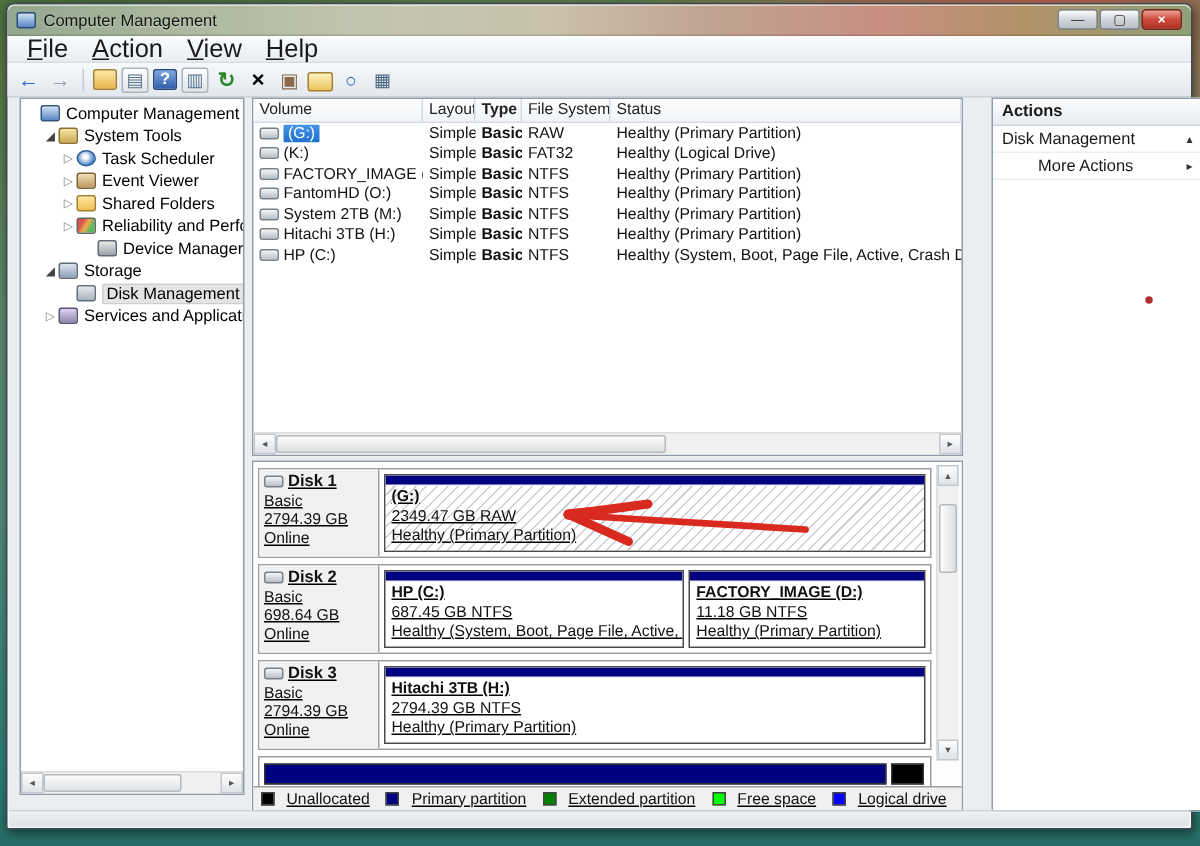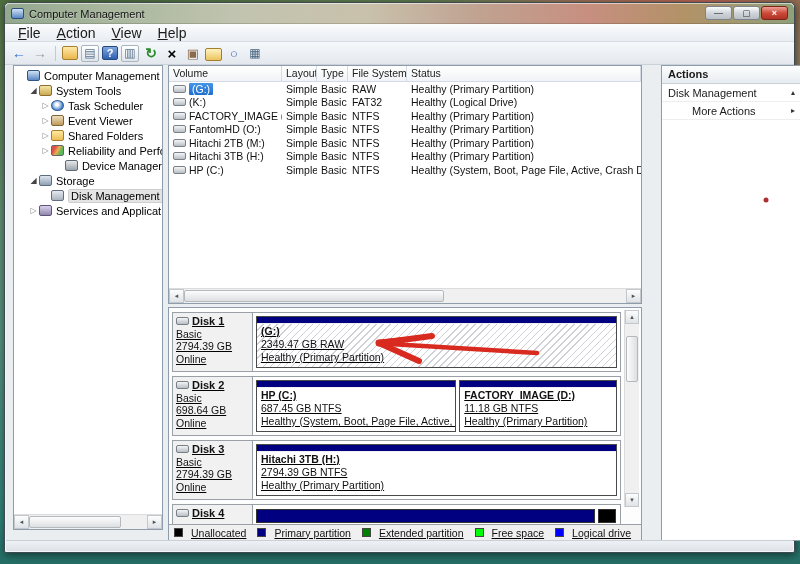--- a/index.html
+++ b/index.html
@@ -21,21 +21,21 @@
   .app-icon { width:13px; height:11px; margin-right:5px; border:1px solid #2c4f79; border-radius:2px;
     background:linear-gradient(#cfe2f3,#5b87c5); }
   .title-text { font-size:11px; color:#111; text-shadow:0 1px 1px rgba(255,255,255,.5); }
   .win-btns { position:absolute; right:6px; top:3px; display:flex; gap:1px; }
   .wbtn { width:27px; height:14px; font-size:9px; line-height:12px; text-align:center; color:#333;
     border:1px solid #7d838a; border-radius:3px; background:linear-gradient(#fcfdfd,#cfd5da 50%,#b9c0c6); }
   .wbtn.close { background:linear-gradient(#eda196,#cc4a3a 50%,#b03225); border-color:#7c241a; color:#fff; font-weight:bold; }
   
   .menubar { height:18px; display:flex; align-items:center; padding-left:6px; gap:2px;
     background:linear-gradient(#fafcfd,#e9edf2); border-bottom:1px solid #d7dde3; }
-  .menu-item { font-size:14px; color:#1a1a1a; padding:1px 7px; }
+  .menu-item { font-size:17px; color:#1a1a1a; padding:1px 7px; }
   .menu-item .u { text-decoration:underline; }
   .toolbar { height:23px; display:flex; align-items:center; padding-left:5px; gap:3px;
     background:linear-gradient(#f6f9fb,#e3e8ee); border-bottom:1px solid #c9d1d9; }
   .tool { width:18px; height:17px; display:flex; align-items:center; justify-content:center;
     font-size:11px; border-radius:2px; }
   .tool.boxed { border:1px solid #aab4be; background:linear-gradient(#ffffff,#dfe5ea); }
   .tsep { width:1px; height:15px; background:#c2cad2; margin:0 3px; }
   .g { pointer-events:none; }
   .tool[data-icon-name="back-icon"] .g { color:#2f6bd0; font-size:14px; font-weight:bold; }
   .tool[data-icon-name="forward-icon"] .g { color:#9aa2aa; font-size:14px; font-weight:bold; }
@@ -68,21 +68,21 @@
   [data-ticon="event-viewer-icon"]   { background:linear-gradient(#f0ddbb,#bf9a5a); border-color:#7d6436; }
   [data-ticon="shared-folders-icon"] { background:linear-gradient(#ffe9a0,#edbe55); border-color:#a67f2c; }
   [data-ticon="reliability-icon"]    { background:linear-gradient(120deg,#d9534f 25%,#f0ad4e 50%,#5cb85c 75%); border-color:#666; }
   [data-ticon="device-manager-icon"] { background:linear-gradient(#e8e8e8,#9aa4ae); border-color:#5f6a74; }
   [data-ticon="storage-icon"]        { background:linear-gradient(#dfe6ee,#8fa0b5); border-color:#5c6b7d; }
   [data-ticon="disk-management-icon"]{ background:linear-gradient(#e6e9ee,#a9b3c0); border-color:#646f7d; }
   [data-ticon="services-icon"]       { background:linear-gradient(#dcd2ee,#8f86ad); border-color:#5a5478; }
   
   .vol-header { display:flex; height:16px; background:linear-gradient(#ffffff,#f0f3f7); border-bottom:1px solid #d5dbe2; font-size:10.5px; color:#222; }
   .vh-cell { padding:1px 4px; border-right:1px solid #d5dbe2; white-space:nowrap; overflow:hidden; }
-  .c0{width:113px;flex:0 0 113px;} .c1{width:35px;flex:0 0 35px;} .c2{width:31px;flex:0 0 31px;} .c3{width:59px;flex:0 0 59px;} .c4{flex:1;}
+  .c0{width:113px;flex:0 0 113px;} .c1{width:35px;flex:0 0 35px;} .c2{width:31px;flex:0 0 31px;font-weight:bold;} .c3{width:59px;flex:0 0 59px;} .c4{flex:1;}
   .vol-rows { flex:1; overflow:hidden; }
   .vol-row { display:flex; height:13.5px; align-items:center; font-size:10.5px; color:#111; white-space:nowrap; }
   .vcell { padding:0 4px; overflow:hidden; white-space:nowrap; }
   .vol-name { display:flex; align-items:center; gap:3px; }
   .drive-ico { width:13px; height:8px; border:1px solid #7a8088; border-radius:2px; flex:0 0 13px;
     background:linear-gradient(#f4f5f6,#b9bfc6); }
   .vol-row .sel { background:linear-gradient(#4596e8,#1f6fce); color:#fff; padding:0 3px; border-radius:1px; }
   
   .hscroll { height:15px; display:flex; align-items:stretch; background:#f0f0f0; border-top:1px solid #dcdcdc; }
   .sb-btn { width:15px; display:flex; align-items:center; justify-content:center; font-size:7px; color:#555;
@@ -208,21 +208,21 @@
           <div class="tree-item" style="padding-left: 26px;">
             <span class="expander collapsed">▷</span>
             <span class="tico" data-ticon="shared-folders-icon"></span>
             <span class="tree-label">Shared Folders</span>
           </div>
           <div class="tree-item" style="padding-left: 26px;">
             <span class="expander collapsed">▷</span>
             <span class="tico" data-ticon="reliability-icon"></span>
             <span class="tree-label">Reliability and Performance</span>
           </div>
-          <div class="tree-item" style="padding-left: 20px; justify-content: flex-end;">
+          <div class="tree-item" style="padding-left: 40px;">
             <span class="expander"></span>
             <span class="tico" data-ticon="device-manager-icon"></span>
             <span class="tree-label">Device Manager</span>
           </div>
           <div class="tree-item" style="padding-left: 14px;">
             <span class="expander">◢</span>
             <span class="tico" data-ticon="storage-icon"></span>
             <span class="tree-label">Storage</span>
           </div>
           <div class="tree-item selected" style="padding-left: 26px;">
@@ -289,21 +289,21 @@
               <span>FantomHD (O:)</span>
             </div>
             <div class="vcell c1">Simple</div>
             <div class="vcell c2">Basic</div>
             <div class="vcell c3">NTFS</div>
             <div class="vcell c4">Healthy (Primary Partition)</div>
           </div>
           <div class="vol-row">
             <div class="vcell c0 vol-name">
               <span class="drive-ico"></span>
-              <span>Hitachi 2TB (M:)</span>
+              <span>System 2TB (M:)</span>
             </div>
             <div class="vcell c1">Simple</div>
             <div class="vcell c2">Basic</div>
             <div class="vcell c3">NTFS</div>
             <div class="vcell c4">Healthy (Primary Partition)</div>
           </div>
           <div class="vol-row">
             <div class="vcell c0 vol-name">
               <span class="drive-ico"></span>
               <span>Hitachi 3TB (H:)</span>
@@ -399,26 +399,20 @@
                 <div class="strip" style="background: rgb(0, 0, 128);"></div>
                 <div class="pbody">
                   <div class="pl1">Hitachi 3TB  (H:)</div>
                   <div>2794.39 GB NTFS</div>
                   <div>Healthy (Primary Partition)</div>
                 </div>
               </div>
             </div>
           </div>
           <div class="disk-row partial">
-            <div class="disk-label">
-              <div class="disk-name">
-                <span class="drive-ico"></span>
-                <span>Disk 4</span>
-              </div>
-            </div>
             <div class="disk-bars">
               <div class="mini-bar" style="width: 94%; background: rgb(0, 0, 128);"></div>
               <div class="mini-bar" style="width: 5%; background: rgb(0, 0, 0);"></div>
             </div>
           </div>
           <div class="vscroll">
           <span class="sb-btn">▴</span>
           <span class="v-thumb"></span>
           <span class="sb-btn down">▾</span>
         </div>

